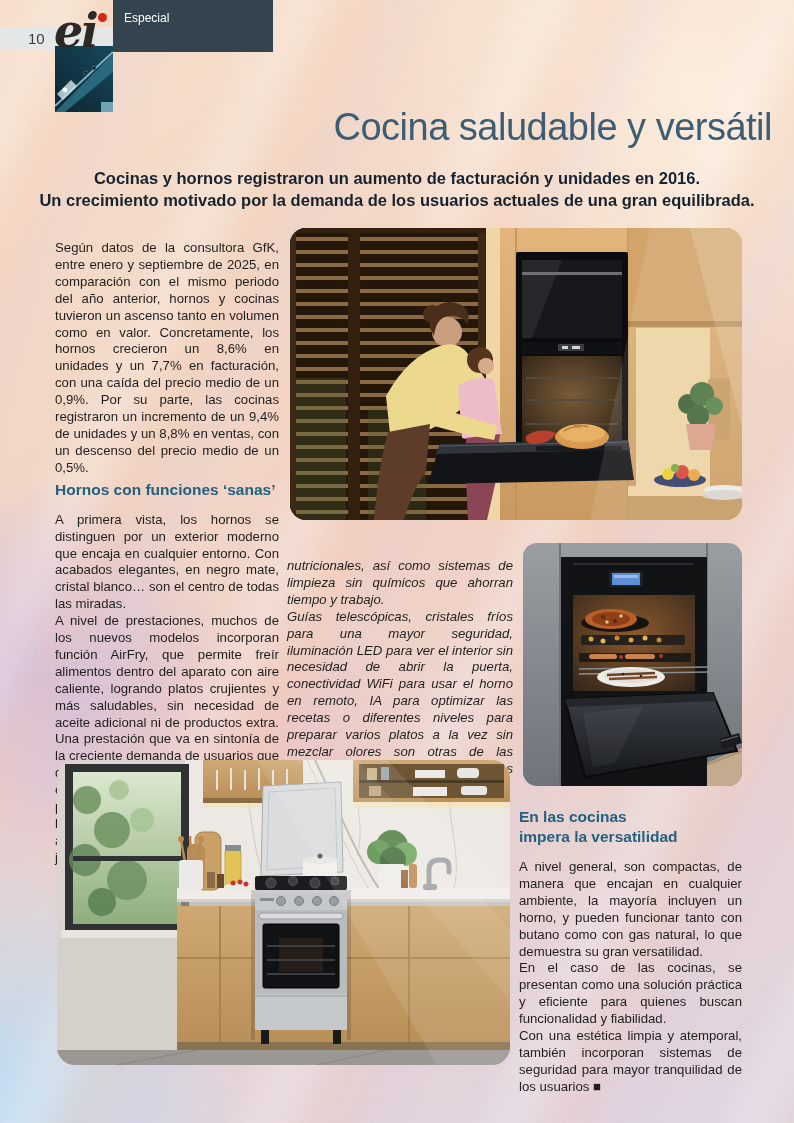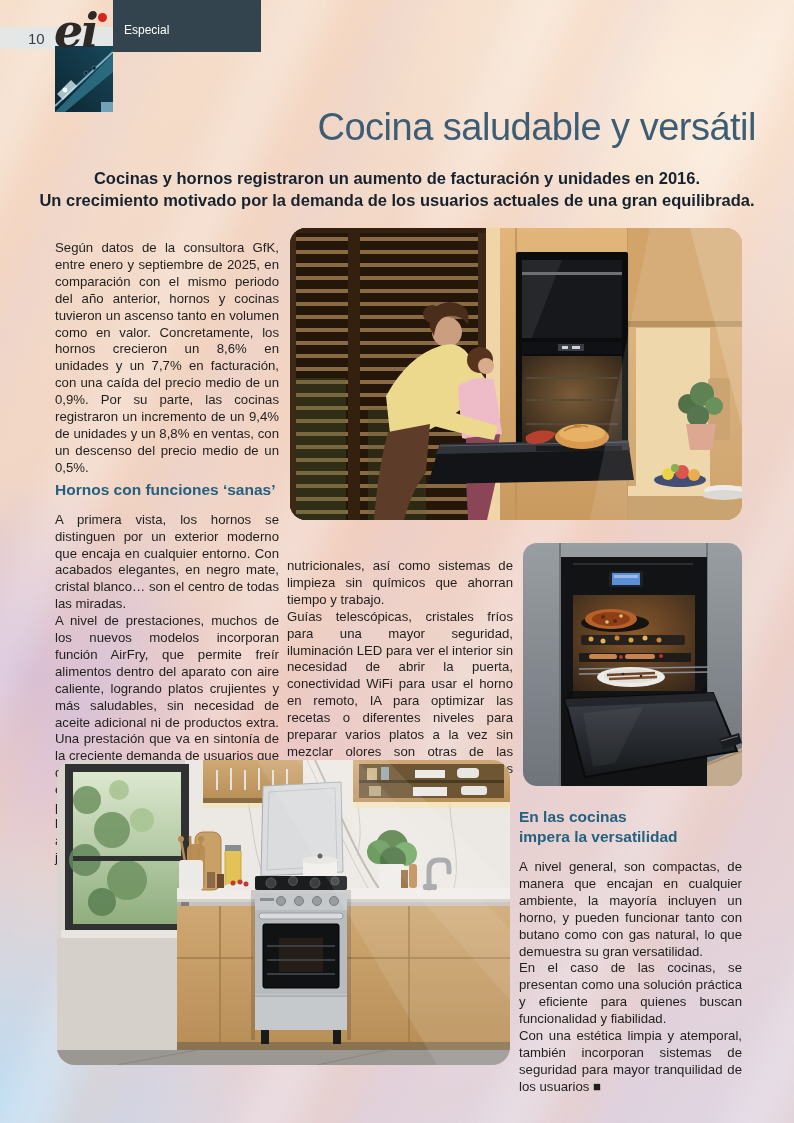--- a/index.html
+++ b/index.html
@@ -22,34 +22,34 @@
     filter:blur(14px);
   }
   
   .strip{position:absolute;left:0;top:27px;width:113px;height:22px;background:rgba(226,231,232,.92);}
   .pagenum{position:absolute;left:28px;top:30px;font-size:15px;color:#3c3c3c;}
   .logo{position:absolute;left:54px;top:2px;width:62px;height:58px;z-index:5;}
   .logo-text{font-family:"DejaVu Serif","Liberation Serif",serif;font-style:italic;font-weight:bold;
     font-size:46px;color:#2d2926;line-height:58px;letter-spacing:-2px;}
   .logo-dot{position:absolute;left:44px;top:11px;width:9px;height:9px;border-radius:50%;background:#cf2a1b;}
   .thumb{position:absolute;left:55px;top:46px;width:58px;height:66px;z-index:2;}
-  .banner{position:absolute;left:113px;top:0;width:148px;height:52px;background:#33444e;padding:23px 0 0 11px;box-sizing:border-box;}
+  .banner{position:absolute;left:113px;top:0;width:160px;height:52px;background:#33444e;padding:11px 0 0 11px;box-sizing:border-box;}
   .kicker{font-size:12px;color:#ffffff;}
   .banner-title{font-size:19px;color:#b6c8d3;margin-top:2px;letter-spacing:.2px;}
   
-  .headline{position:absolute;left:134px;top:106px;width:622px;text-align:right;
+  .headline{position:absolute;left:150px;top:106px;width:622px;text-align:right;
     font-size:38px;color:#3d5d75;letter-spacing:-.5px;}
   .standfirst{position:absolute;left:20px;top:167px;width:754px;text-align:center;
     font-weight:bold;font-size:16.5px;line-height:22px;color:#17222e;}
   
   .col{position:absolute;font-size:13.2px;line-height:16.9px;color:#201f1d;text-align:justify;}
   .col p{margin:13px 0 0 0;}
   .col p + p{margin-top:0;}
   .col-left{left:55px;top:227px;width:224px;}
-  .col-mid{left:287px;top:545px;width:226px;}
+  .col-mid{left:287px;top:545px;width:226px;font-style:italic;}
   .col-right{left:519px;top:799px;width:223px;}
   .subhead{font-weight:bold;font-size:15.5px;line-height:19px;color:#24617f;margin:3px 0 1px 0;text-align:left;}
   .subhead.first{margin-top:8px;}
   
   .photo{position:absolute;overflow:hidden;}
   .photo svg{display:block;width:100%;height:100%;}
   .photo-hero{left:290px;top:228px;width:452px;height:292px;border-radius:16px;}
   .photo-oven{left:523px;top:543px;width:219px;height:243px;border-radius:14px;}
   .photo-kitchen{left:57px;top:760px;width:453px;height:305px;border-radius:18px;}
 </style>

